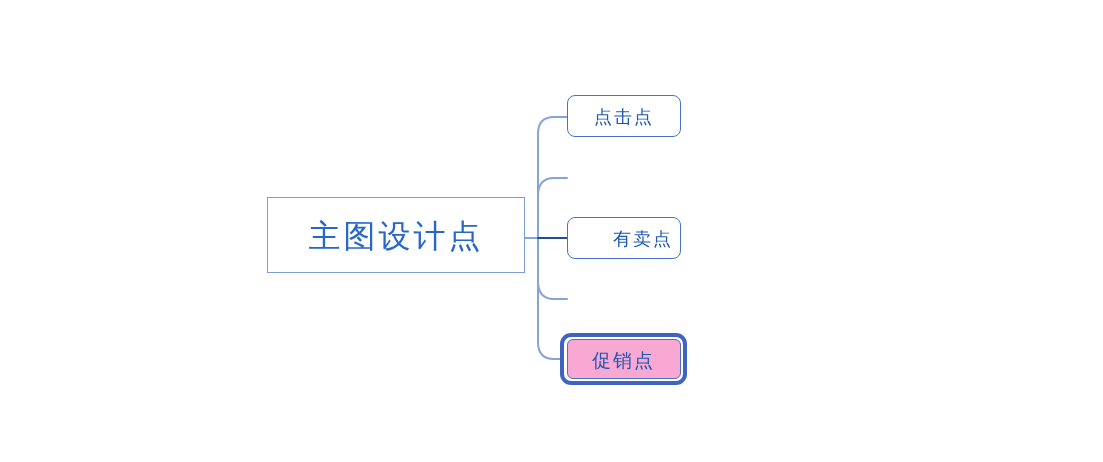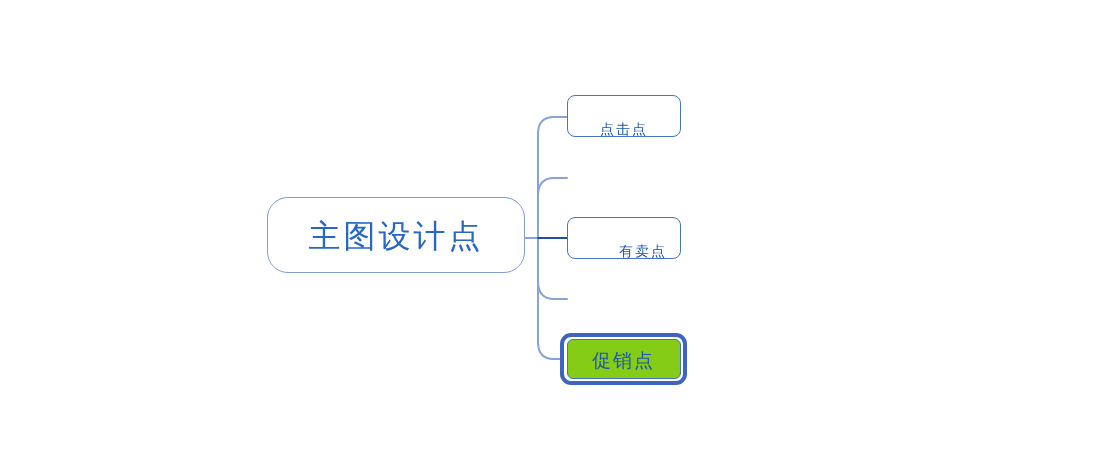--- a/index.html
+++ b/index.html
@@ -30,35 +30,34 @@
     box-sizing: border-box;
     background: #ffffff;
     cursor: default;
   }
   .root-node {
     left: 267px;
     top: 197px;
     width: 258px;
     height: 76px;
     border: 1.6px solid #7c9dd6;
-    border-radius: 21px;
+    border-radius: 0;
     font-size: 32px;
     letter-spacing: 3px;
     color: #2667c9;
   }
   .child-node {
     left: 567px;
     width: 114px;
     height: 42px;
     border: 1.6px solid #4673c8;
     border-radius: 8px;
-    font-size: 14px;
+    font-size: 18px;
     letter-spacing: 2px;
     color: #1d57b0;
-    align-items: flex-end;
   }
   .child-1 { top: 95px; }
   .child-2 { top: 156px; }
   .child-3 { top: 217px; padding-left: 38px; }
   .child-4 { top: 278px; }
   .selected-wrap {
     position: absolute;
     left: 560px;
     top: 333px;
     width: 127px;
@@ -77,21 +76,21 @@
     width: 114px;
     height: 40px;
     border: 1.6px solid #4673c8;
     border-radius: 6px;
     display: flex;
     align-items: center;
     justify-content: center;
     font-size: 19px;
     letter-spacing: 2px;
     color: #1d57b0;
-    background: #84cc16;
+    background: #f9a8d4;
   }
   .node-label {
     white-space: nowrap;
     line-height: 1;
     padding-top: 2px;
   }
 </style>
 </head>
 <body>
 

